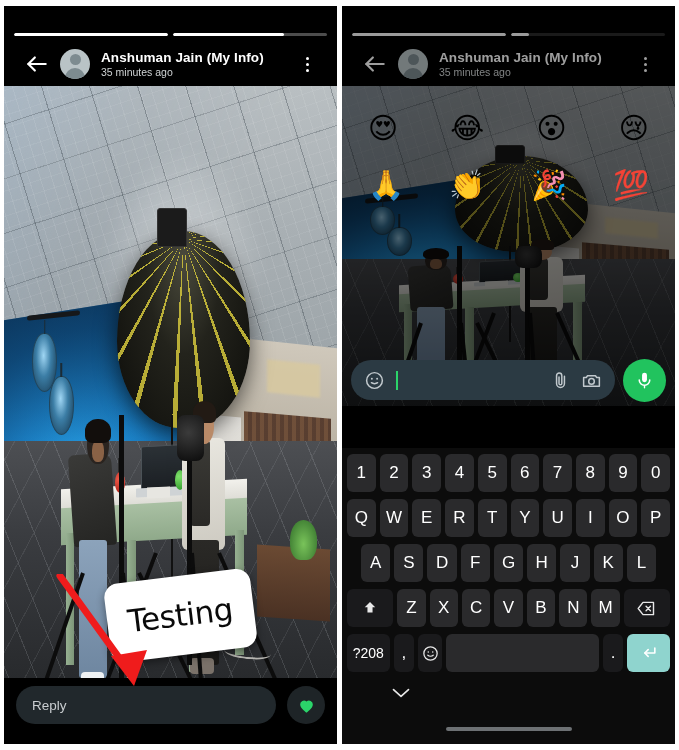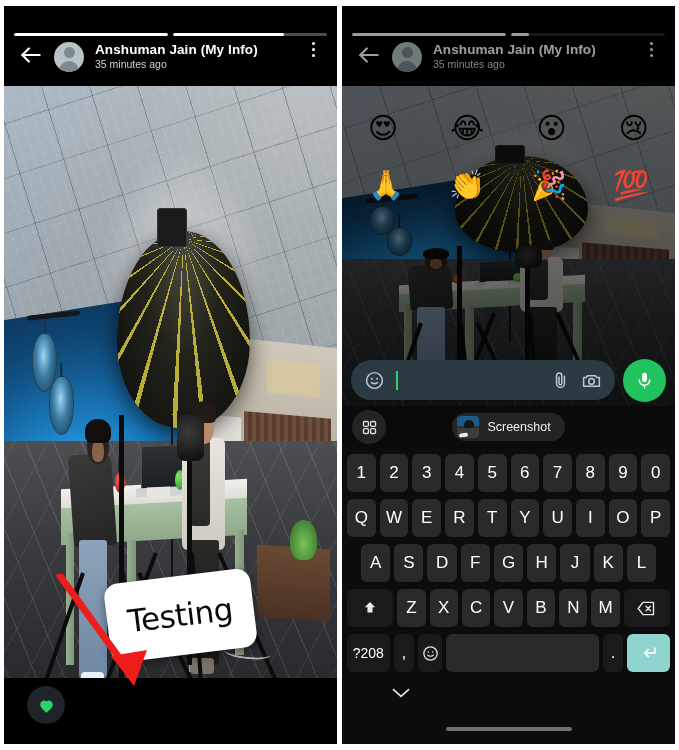--- a/index.html
+++ b/index.html
@@ -16,21 +16,21 @@
 
   
   .progress-row { position:absolute; top:27px; left:10px; right:10px; height:3px;
     display:flex; gap:5px; z-index:8; }
   .progress-seg { flex:1; height:3px; border-radius:2px;
     background:rgba(255,255,255,0.30); overflow:hidden; }
   .progress-fill { height:100%; background:#ffffff; border-radius:2px; }
 
   
   .story-header { position:absolute; top:36px; left:0; right:0; height:44px;
-    display:flex; padding:0 14px; z-index:8; }
+    display:flex; align-items:center; padding:0 20px; z-index:8; }
   .back-arrow { width:26px; height:26px; flex:0 0 26px; position:relative; }
   .back-arrow svg { display:block; }
   .avatar { width:30px; height:30px; border-radius:50%; margin-left:10px;
     background:#b9c3c6; position:relative; overflow:hidden; flex:0 0 30px; }
   .avatar::before { content:""; position:absolute; width:11px; height:11px;
     border-radius:50%; background:#7d8b90; left:9.5px; top:5px; }
   .avatar::after { content:""; position:absolute; width:20px; height:13px;
     border-radius:10px 10px 0 0; background:#7d8b90; left:5px; top:19px; }
   .hdr-text { margin-left:11px; line-height:1.12; flex:1; min-width:0; }
   .hdr-name { font-size:13.5px; color:#fff; font-weight:600; letter-spacing:.1px;
@@ -387,20 +387,23 @@
         <span>Testing</span>
       </div>
     </div>
 
     <svg class="red-arrow" viewBox="0 0 110 118">
       <path d="M6 2 L74 96" stroke="#ef1c1c" stroke-width="7" stroke-linecap="round" fill="none"></path>
       <path d="M80 112 L57 82 L93 76 Z" fill="#ef1c1c"></path>
     </svg>
 
     <div class="reply-bar">
+      <div class="reply-input">
+        <span class="reply-ph">Reply</span>
+      </div>
       <div class="heart-btn">
         <svg viewBox="0 0 24 24" width="19" height="19" fill="#2bd46a">
           <path d="M12 21s-8-5.1-8-10.2A4.8 4.8 0 0 1 12 7a4.8 4.8 0 0 1 8 3.8C20 15.9 12 21 12 21z"></path>
         </svg>
       </div>
     </div>
     <div class="home-ind"></div>
   </div>
 
   <div class="panel panel-right">
@@ -534,42 +537,20 @@
       </div>
       <div class="mic-btn">
         <svg viewBox="0 0 24 24" width="21" height="21" fill="#fff">
           <rect x="9.2" y="3" width="5.6" height="11" rx="2.8"></rect>
           <path d="M6 11.5a6 6 0 0 0 12 0" fill="none" stroke="#fff" stroke-width="1.8" stroke-linecap="round"></path>
           <rect x="11.2" y="17" width="1.6" height="4" rx=".8"></rect>
         </svg>
       </div>
     </div>
 
-    <div class="sugg-row">
-      <div class="grid-btn">
-        <svg viewBox="0 0 24 24" width="17" height="17" fill="none" stroke="#dcdcdc" stroke-width="1.9">
-          <rect x="3.5" y="3.5" width="7" height="7" rx="1.6"></rect>
-          <rect x="13.5" y="3.5" width="7" height="7" rx="1.6"></rect>
-          <rect x="3.5" y="13.5" width="7" height="7" rx="1.6"></rect>
-          <rect x="13.5" y="13.5" width="7" height="7" rx="1.6"></rect>
-        </svg>
-      </div>
-      <div class="chip-wrap">
-        <div class="clip-chip">
-          <span class="chip-thumb">
-            <span class="ct-sky"></span>
-              <span class="ct-obj"></span>
-            <span class="ct-fl"></span>
-              <span class="ct-wh"></span>
-          </span>
-          <span class="clip-label">Screenshot</span>
-        </div>
-      </div>
-      <div style="width:34px;flex:0 0 34px"></div>
-    </div>
 
     <div class="keyboard">
       <div class="kb-row" id="kb-num">
           <div class="key">1</div>
           <div class="key">2</div>
           <div class="key">3</div>
           <div class="key">4</div>
           <div class="key">5</div>
           <div class="key">6</div>
           <div class="key">7</div>

